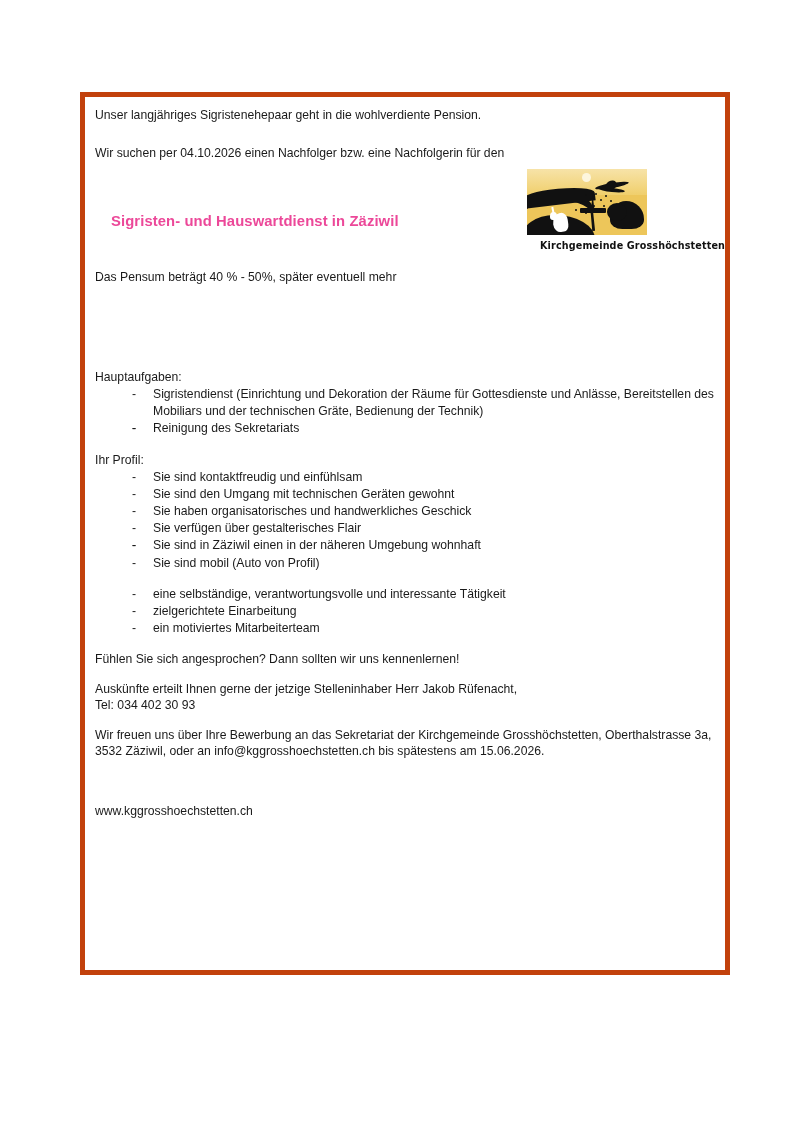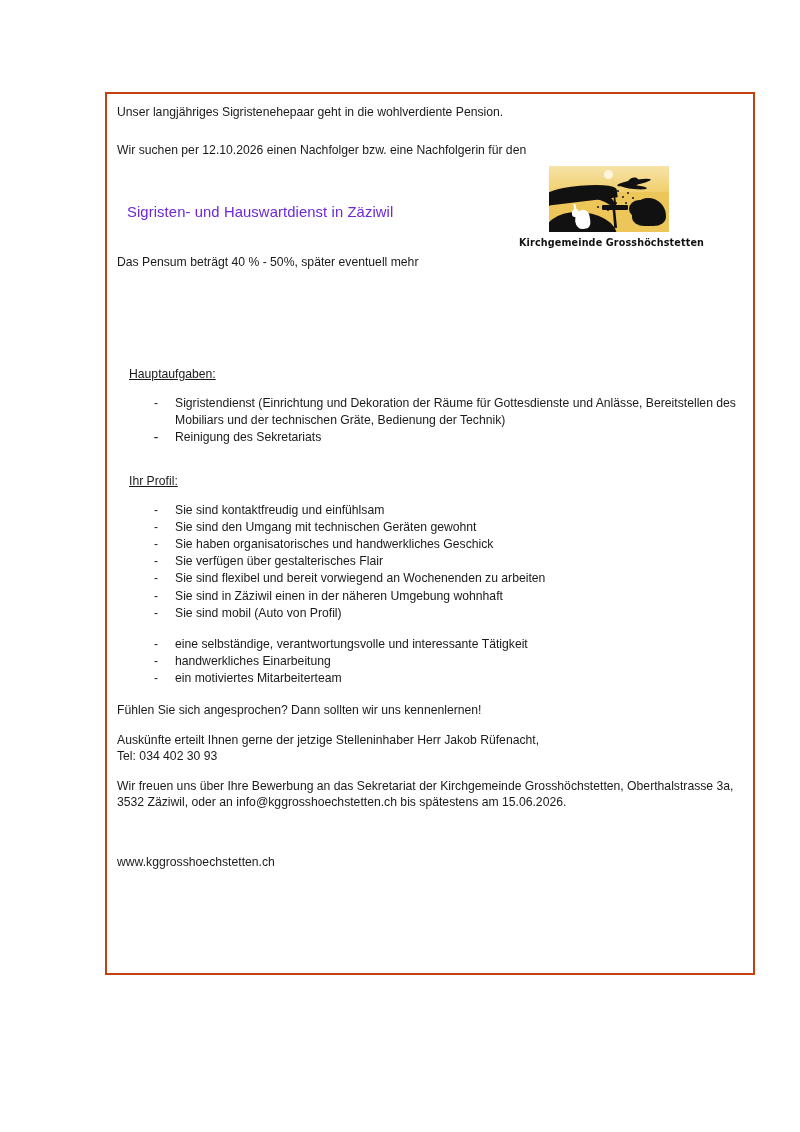--- a/index.html
+++ b/index.html
@@ -20,25 +20,25 @@
     position: absolute;
     left: 0; top: 0;
     width: 800px;
     height: 1132px;
     background: #ffffff;
   }
 
   
   #doc-frame {
     position: absolute;
-    left: 105px;
+    left: 80px;
     top: 92px;
     width: 650px;
     height: 883px;
-    border: 2px solid #c2410c;
+    border: 5px solid #c2410c;
     box-sizing: border-box;
     background: #ffffff;
   }
 
   #doc-body {
     position: absolute;
     left: 10px;
     top: 10px;
     width: 630px;
   }
@@ -52,33 +52,32 @@
   }
 
   .spacer-sm { height: 14px; }
   .spacer-md { height: 22px; }
   .spacer-lg { height: 34px; }
   .spacer-xl { height: 62px; }
   .spacer-xxl { height: 44px; }
 
   .heading {
     font-size: 14.8px;
-    font-weight: normal;
+    font-weight: bold;
     line-height: 20px;
-    color: #6d28d9;
-    margin: 10px;
+    color: #ec4899;
+    margin: 16px;
     letter-spacing: 0.1px;
   }
 
   .section-label {
     font-size: 12.2px;
     line-height: 17px;
     color: #1a1a1a;
-    margin: 12px;
-    text-decoration: underline;
+    margin: 0;
   }
 
   ul.dash-list {
     list-style: none;
     margin: 0;
     padding: 0;
   }
   ul.dash-list li {
     position: relative;
     padding-left: 58px;
@@ -257,35 +256,36 @@
   }
 
   #logo-caption {
     margin-top: 5px;
     font-family: "DejaVu Sans", sans-serif;
     font-size: 9.6px;
     font-weight: bold;
     letter-spacing: 0.15px;
     color: #111111;
     white-space: nowrap;
+    margin-left: 43px;
   }
 </style>
 </head>
 <body>
 
 <div id="page">
 
   <div id="doc-frame">
     <div id="doc-body">
 
       <p class="para">Unser langjähriges Sigristenehepaar geht in die wohlverdiente Pension.</p>
 
       <div class="spacer-md"></div>
 
-      <p class="para">Wir suchen per 12.10.2026 einen Nachfolger bzw. eine Nachfolgerin für den</p>
+      <p class="para">Wir suchen per 04.10.2026 einen Nachfolger bzw. eine Nachfolgerin für den</p>
 
       <div class="spacer-lg"></div>
 
       <h1 class="heading">Sigristen- und Hauswartdienst in Zäziwil</h1>
 
       <div class="spacer-md"></div>
 
       <p class="para">Das Pensum beträgt 40 % - 50%, später eventuell mehr</p>
 
       <div class="spacer-xl"></div>
@@ -299,30 +299,30 @@
       </ul>
 
       <div class="spacer-sm"></div>
 
       <p class="section-label">Ihr Profil:</p>
       <ul class="dash-list">
         <li><span class="dash">-</span><span>Sie sind kontaktfreudig und einfühlsam</span></li>
         <li><span class="dash">-</span><span>Sie sind den Umgang mit technischen Geräten gewohnt</span></li>
         <li><span class="dash">-</span><span>Sie haben organisatorisches und handwerkliches Geschick</span></li>
         <li><span class="dash">-</span><span>Sie verfügen über gestalterisches Flair</span></li>
-        <li><span class="dash">-</span><span>Sie sind flexibel und bereit vorwiegend an Wochenenden zu arbeiten</span></li>
+        <li><span class="dash">-</span></li>
         <li><span class="dash">-</span><span>Sie sind in Zäziwil einen in der näheren Umgebung wohnhaft</span></li>
         <li><span class="dash">-</span><span>Sie sind mobil (Auto von Profil)</span></li>
       </ul>
 
       <div class="spacer-sm"></div>
 
       <ul class="dash-list">
         <li><span class="dash">-</span><span>eine selbständige, verantwortungsvolle und interessante Tätigkeit</span></li>
-        <li><span class="dash">-</span><span>handwerkliches Einarbeitung</span></li>
+        <li><span class="dash">-</span><span>zielgerichtete Einarbeitung</span></li>
         <li><span class="dash">-</span><span>ein motiviertes Mitarbeiterteam</span></li>
       </ul>
 
       <div class="spacer-sm"></div>
 
       <p class="para">Fühlen Sie sich angesprochen? Dann sollten wir uns kennenlernen!</p>
 
       <div class="spacer-sm"></div>
 
       <p class="para">Auskünfte erteilt Ihnen gerne der jetzige Stelleninhaber Herr Jakob Rüfenacht,</p>

